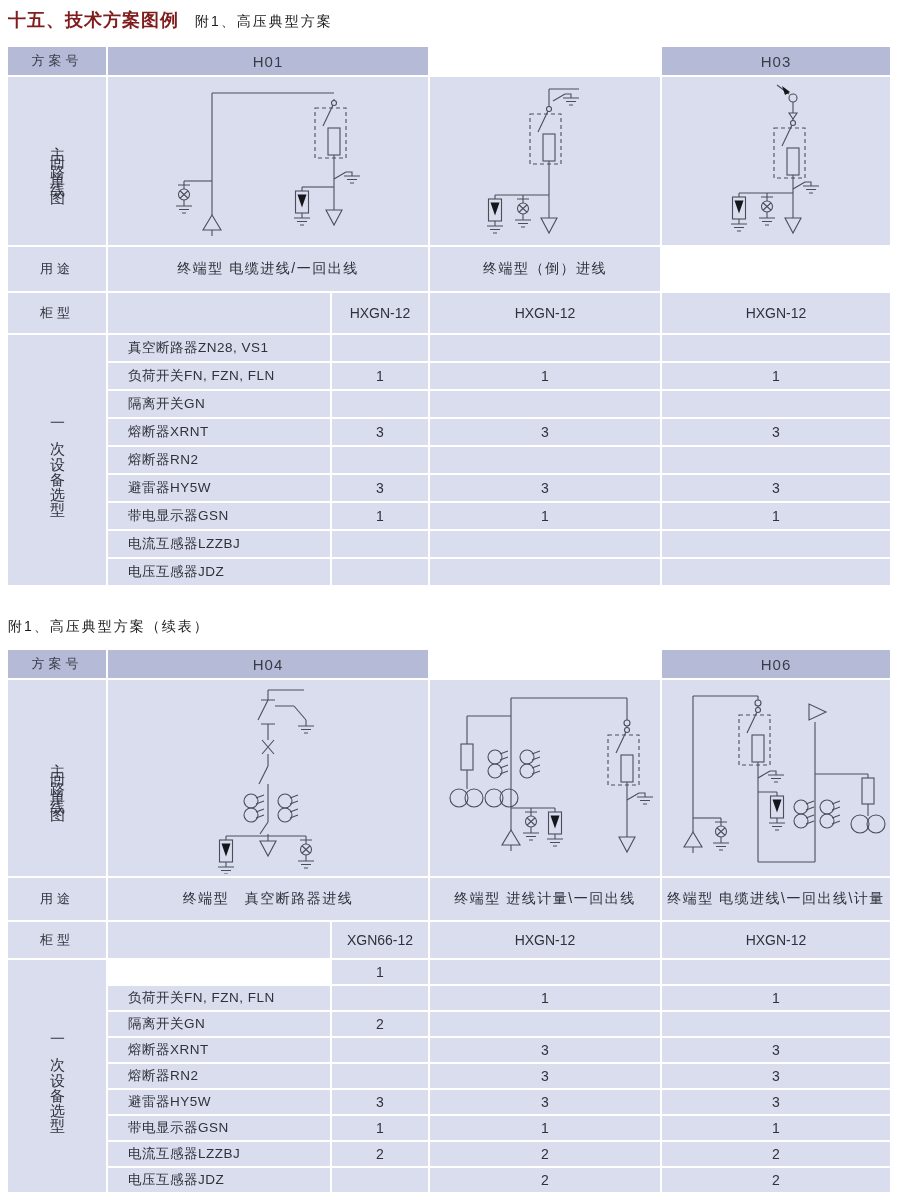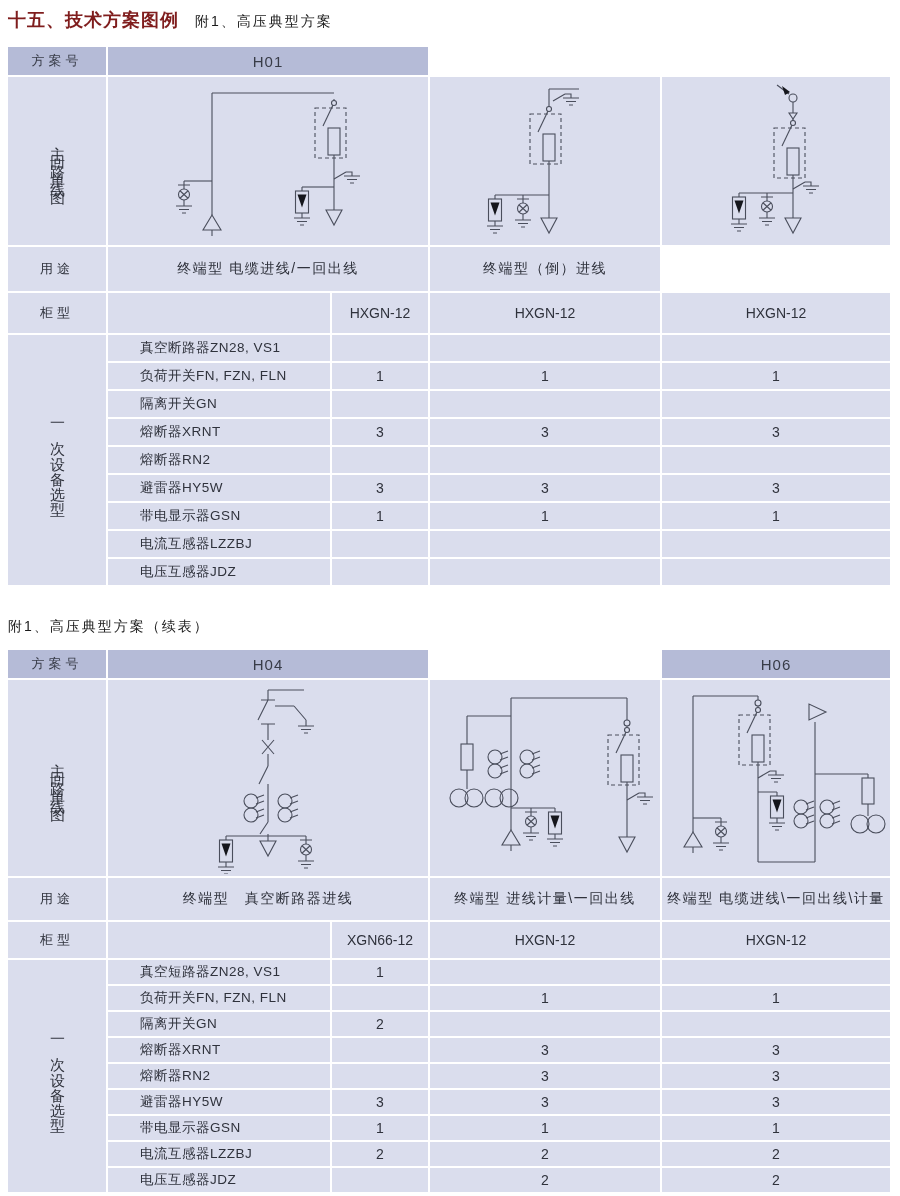--- a/index.html
+++ b/index.html
@@ -10,21 +10,21 @@
   .caption2{position:absolute;left:8px;top:618px;font-size:14px;color:#1a1a1a;letter-spacing:2px;}
   .tbl{position:absolute;left:8px;width:882px;display:grid;gap:2px;background:#fff;}
   #tbl1{top:47px;grid-template-columns:98px 222px 96px 230px 228px;
         grid-template-rows:28px 168px 44px 40px repeat(9,26px);}
   #tbl2{top:650px;grid-template-columns:98px 222px 96px 230px 228px;
         grid-template-rows:28px 196px 42px 36px repeat(9,24px);}
   .c{background:#dadded;display:flex;align-items:center;justify-content:center;
      font-size:14px;color:#2f323c;overflow:hidden;}
   .hd{background:#b5bbd7;color:#383c48;font-size:15px;letter-spacing:1px;}
   .lab{letter-spacing:4px;font-size:13px;}
-  .name{justify-content:flex-start;padding-left:32px;font-size:13.5px;letter-spacing:0.5px;}
+  .name{justify-content:flex-start;padding-left:20px;font-size:13.5px;letter-spacing:0.5px;}
   .use{letter-spacing:1.5px;}
   .vl{writing-mode:vertical-lr;text-orientation:upright;font-size:15px;color:#2f323c;}
   .vl1{letter-spacing:9px;}
   .vl2{letter-spacing:15px;}
   svg.diag{stroke:#4a4e5c;fill:none;stroke-width:1.1;}
 </style>
 </head>
 <body>
 
 <svg style="position:absolute;width:0;height:0" aria-hidden="true">
@@ -74,20 +74,21 @@
 </svg>
 
 <div class="page-title">
   <span class="main">十五、技术方案图例</span>
   <span class="sub">附1、高压典型方案</span>
 </div>
 
 <div class="tbl" id="tbl1">
   <div class="c hd lab" style="grid-area:1/1">方案号</div>
   <div class="c hd" style="grid-area:1/2/2/4">H01</div>
+  <div class="c hd" style="grid-area:1/5">H03</div>
 
   <div class="c" style="grid-area:2/1">
     <span class="vl vl1">主回路单线图</span>
   </div>
   <div class="c" style="grid-area:2/2/3/4">
     <svg class="diag" width="320" height="164" viewBox="0 0 320 164">
       <path d="M104 14 H226 M104 14 V136"></path>
       <use href="#g-upt" x="104" y="136"></use>
       <path d="M104 102 H76"></path>
       <use href="#g-disp" x="76" y="102"></use>
@@ -271,21 +272,20 @@
   <div class="c lab" style="grid-area:4/1">柜型</div>
   <div class="c" style="grid-area:4/2"></div>
   <div class="c" style="grid-area:4/3">XGN66-12</div>
   <div class="c" style="grid-area:4/4">HXGN-12</div>
   <div class="c" style="grid-area:4/5">HXGN-12</div>
 
   <div class="c" style="grid-area:5/1/14/2">
     <span class="vl vl2">一次设备选型</span>
   </div>
 
-  <div class="c name" style="grid-area:5/2">真空短路器ZN28, VS1</div>
   <div class="c" style="grid-area:5/3">1</div>
   <div class="c" style="grid-area:5/4"></div>
   <div class="c" style="grid-area:5/5"></div>
 
   <div class="c name" style="grid-area:6/2">负荷开关FN, FZN, FLN</div>
   <div class="c" style="grid-area:6/3"></div>
   <div class="c" style="grid-area:6/4">1</div>
   <div class="c" style="grid-area:6/5">1</div>
 
   <div class="c name" style="grid-area:7/2">隔离开关GN</div>

